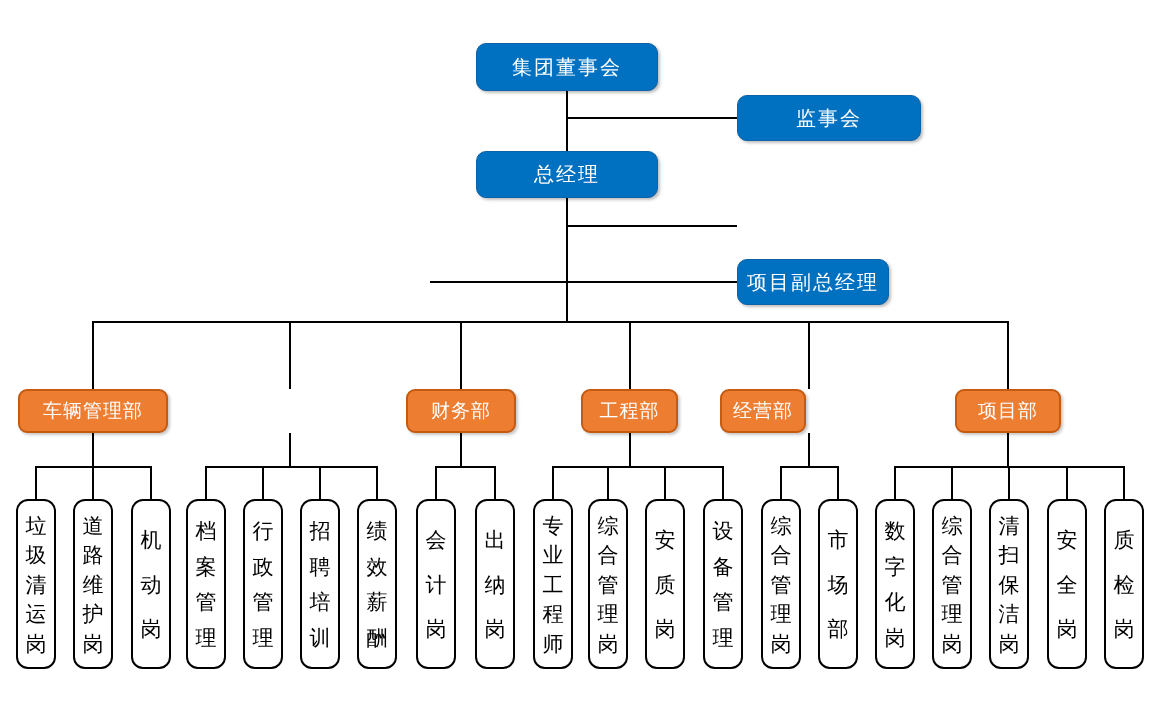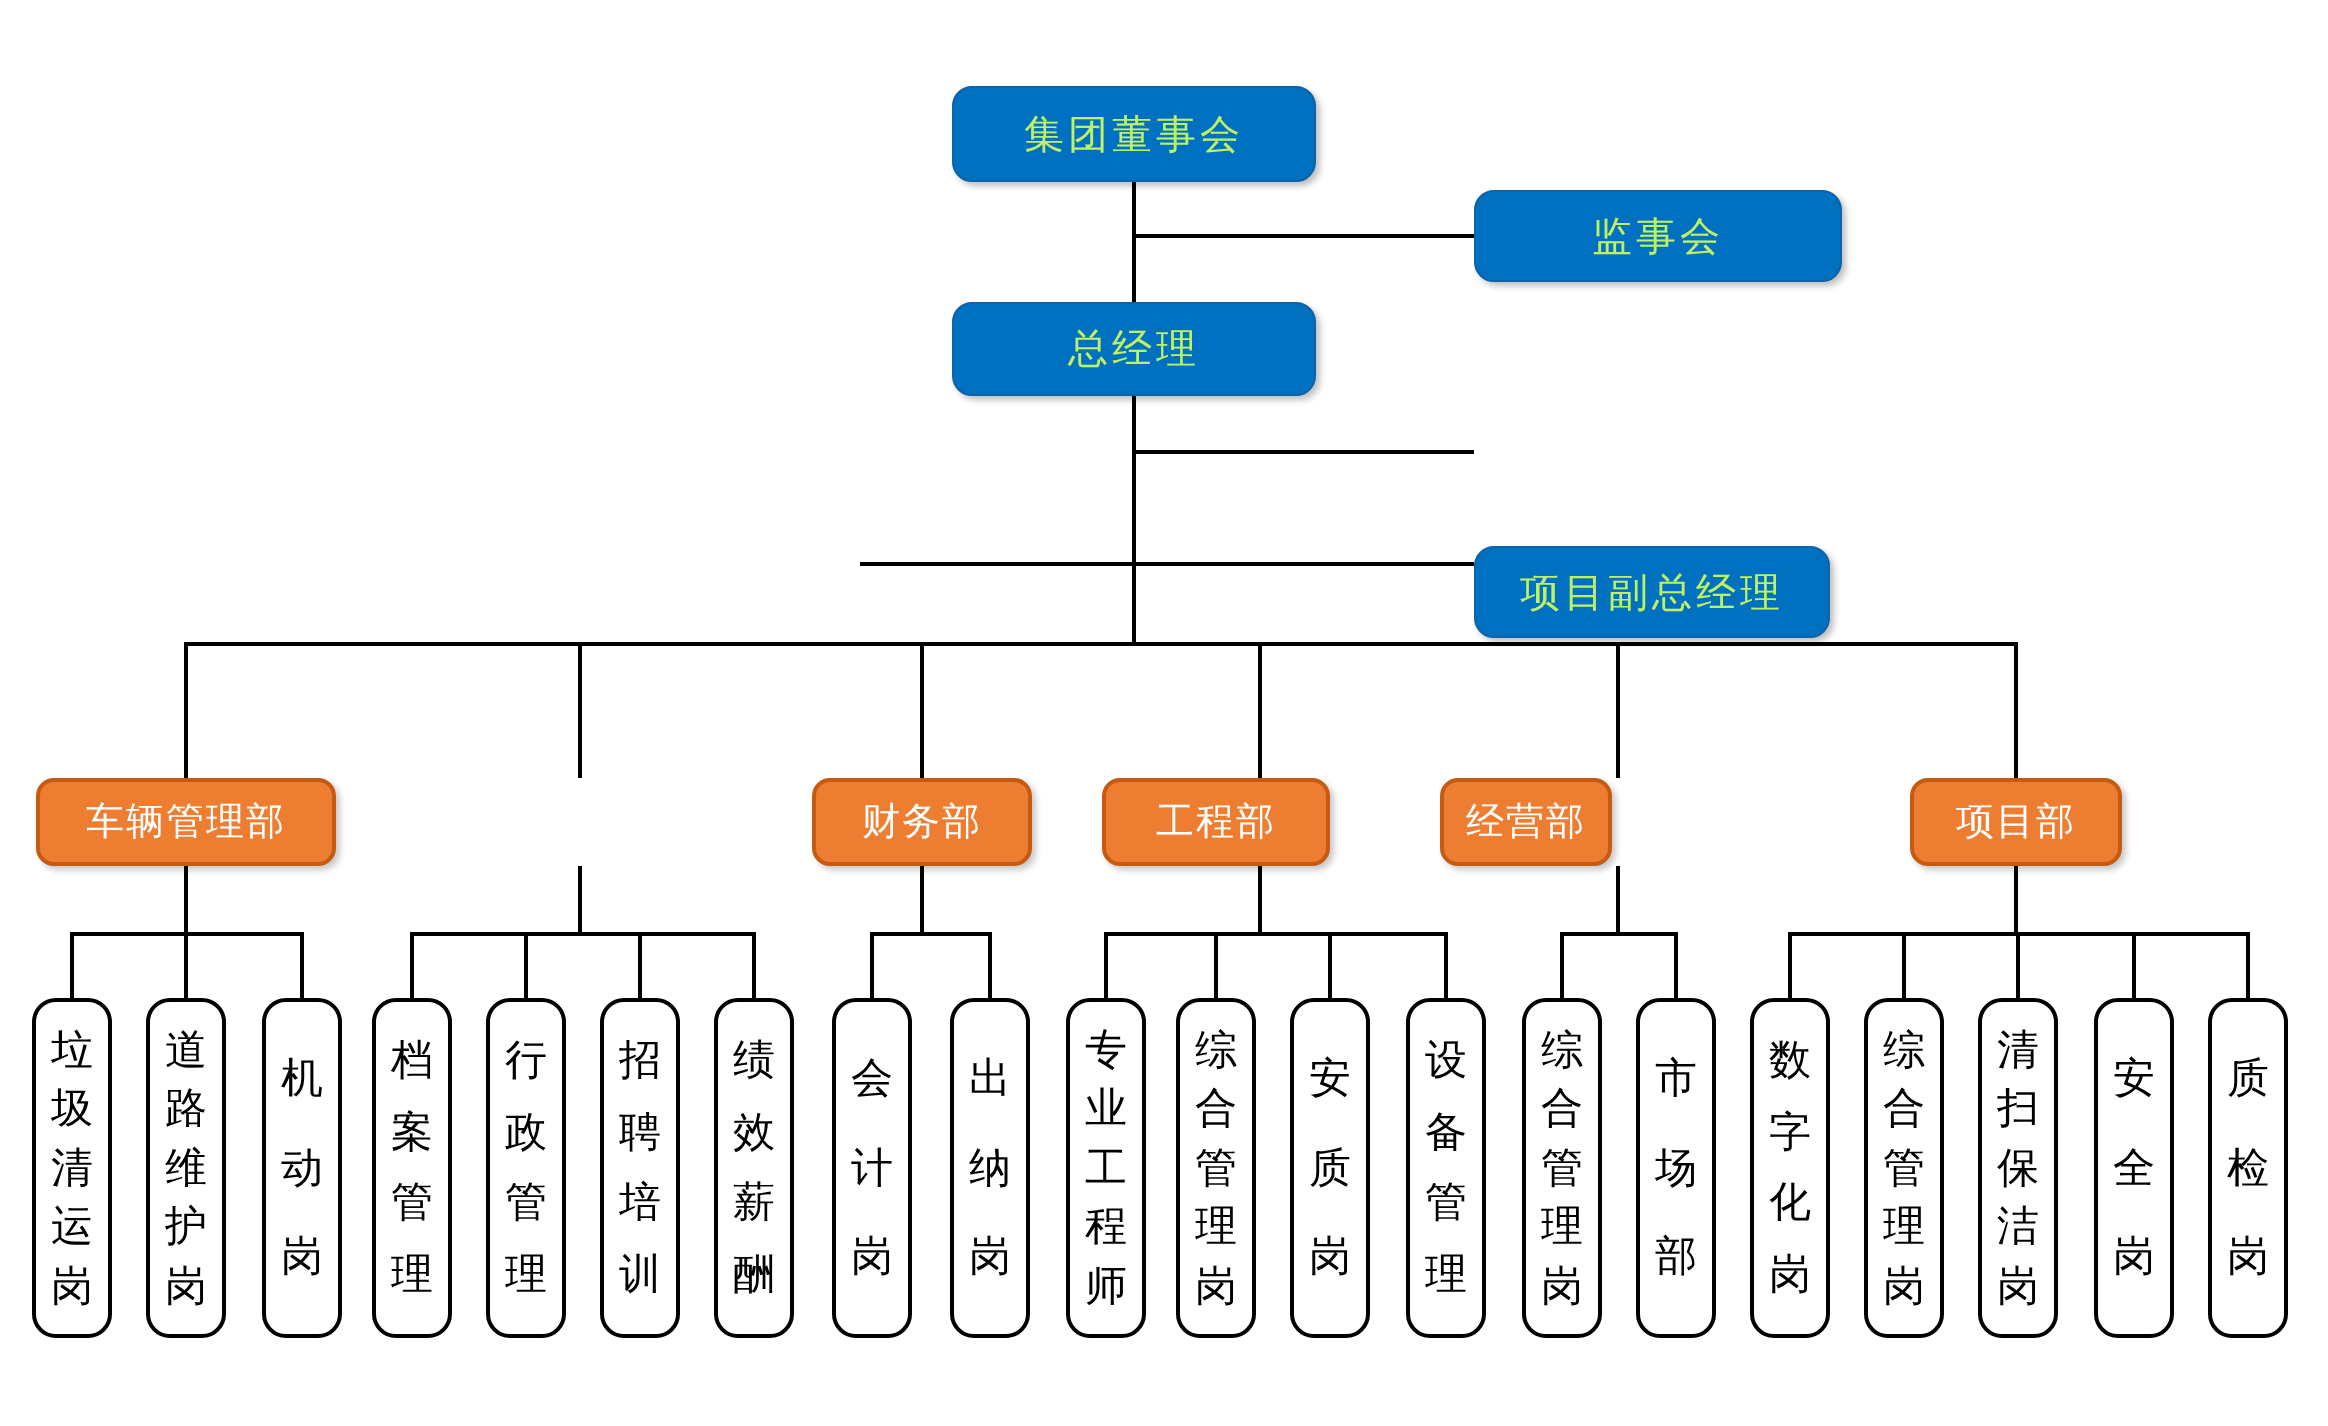--- a/index.html
+++ b/index.html
@@ -21,21 +21,21 @@
   }
   .hline { height: 2px; }
   .vline { width: 2px; }
 
   
   .blue {
     position: absolute;
     background: #0070C0;
     border: 1px solid #0f62a5;
     border-radius: 10px;
-    color: #bef264;
+    color: #ffffff;
     font-size: 20px;
     letter-spacing: 2px;
     display: flex;
     align-items: center;
     justify-content: center;
     box-shadow: 2px 2px 3px rgba(0,0,0,0.25);
     white-space: nowrap;
   }
 
   
@@ -131,25 +131,25 @@
   <div class="vline" style="left:837px;top:466px;height:34px"></div>
   <div class="vline" style="left:894px;top:466px;height:34px"></div>
   <div class="vline" style="left:951px;top:466px;height:34px"></div>
   <div class="vline" style="left:1008px;top:466px;height:34px"></div>
   <div class="vline" style="left:1066px;top:466px;height:34px"></div>
   <div class="vline" style="left:1123px;top:466px;height:34px"></div>
 
   <div class="blue" style="left:476px;top:43px;width:182px;height:48px">集团董事会</div>
   <div class="blue" style="left:737px;top:95px;width:184px;height:46px">监事会</div>
   <div class="blue" style="left:476px;top:151px;width:182px;height:47px">总经理</div>
-  <div class="blue" style="left:737px;top:273px;width:178px;height:46px">项目副总经理</div>
+  <div class="blue" style="left:737px;top:259px;width:152px;height:46px">项目副总经理</div>
 
   <div class="dept" style="left:18px;width:150px">车辆管理部</div>
   <div class="dept" style="left:406px;width:110px">财务部</div>
-  <div class="dept" style="left:551px;width:114px">工程部</div>
+  <div class="dept" style="left:581px;width:97px">工程部</div>
   <div class="dept" style="left:720px;width:86px">经营部</div>
   <div class="dept" style="left:955px;width:106px">项目部</div>
 
   <div class="leaf vlabel" style="left:16px">
       <span>垃</span>
       <span>圾</span>
       <span>清</span>
       <span>运</span>
       <span>岗</span>
     </div>

